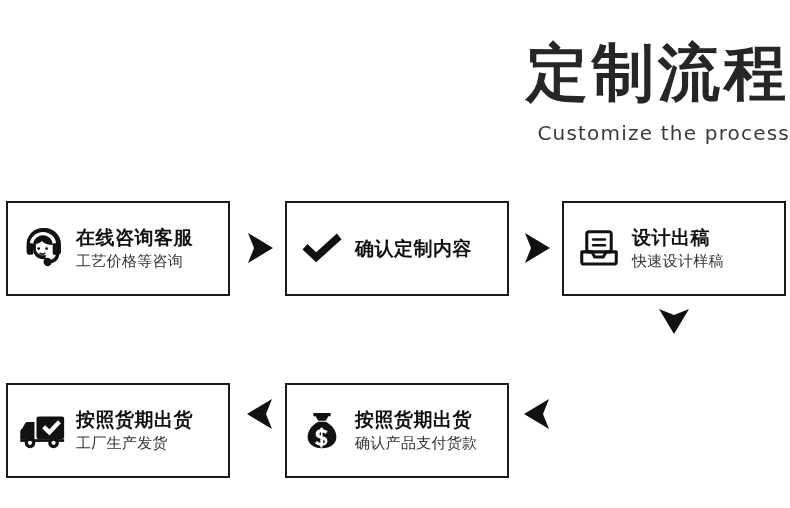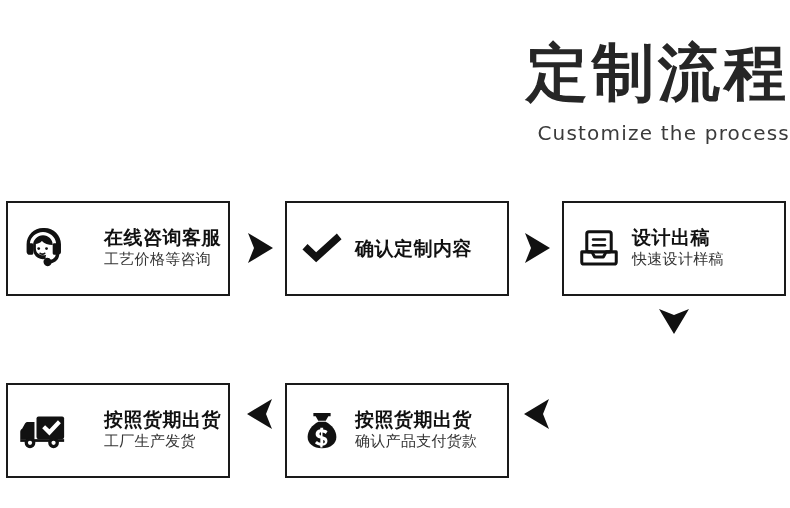--- a/index.html
+++ b/index.html
@@ -59,21 +59,21 @@
     height: 95px;
     border: 2px solid #1a1a1a;
     box-sizing: border-box;
     background: #ffffff;
     display: flex;
     align-items: center;
     padding: 0 6px 0 8px;
   }
   .card.r1 { top: 11px; }
   .card.r2 { top: 193px; }
-  .card.c1 { left: 6px; gap: 28px; }
+  .card.c1 { left: 6px; }
   .card.c2 { left: 285px; align-items: center; }
   .card.c3 { left: 562px; }
 
   .card-icon {
     flex: 0 0 auto;
     width: 54px;
     height: 54px;
     display: flex;
     align-items: center;
     justify-content: center;
@@ -97,21 +97,21 @@
     white-space: nowrap;
     font-family: "DejaVu Sans", "Liberation Sans", sans-serif;
   }
   .card-sub {
     font-size: 15px;
     line-height: 22px;
     font-weight: normal;
     letter-spacing: 0.3px;
     color: #333333;
     white-space: nowrap;
-    font-family: Liberation Mono, monospace;
+    font-family: Liberation Sans, sans-serif;
   }
 
   
   .arrow {
     position: absolute;
     width: 46px;
     height: 46px;
   }
   .arrow svg { display: block; }
   .arrow-r1 { left: 237px; top: 35px; }

